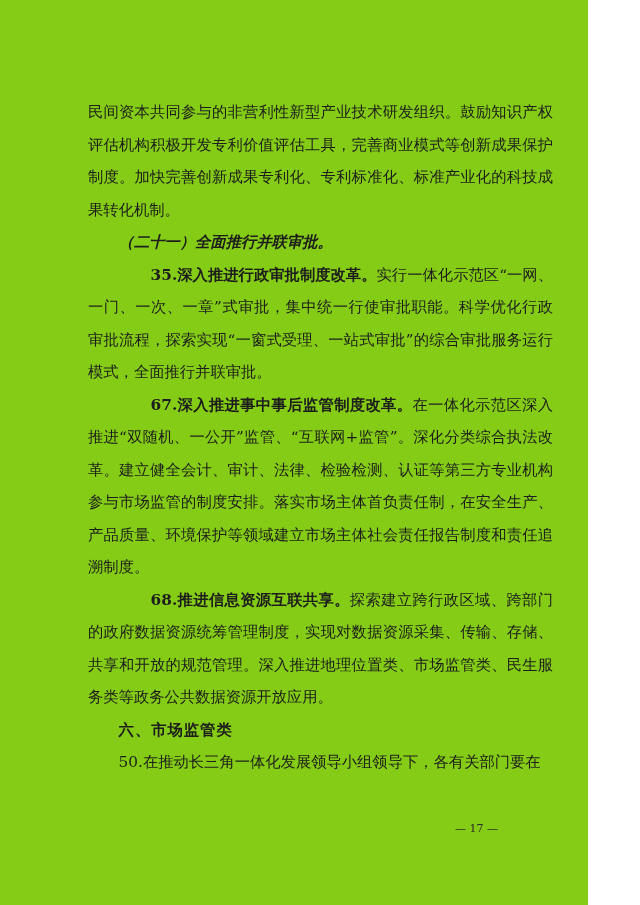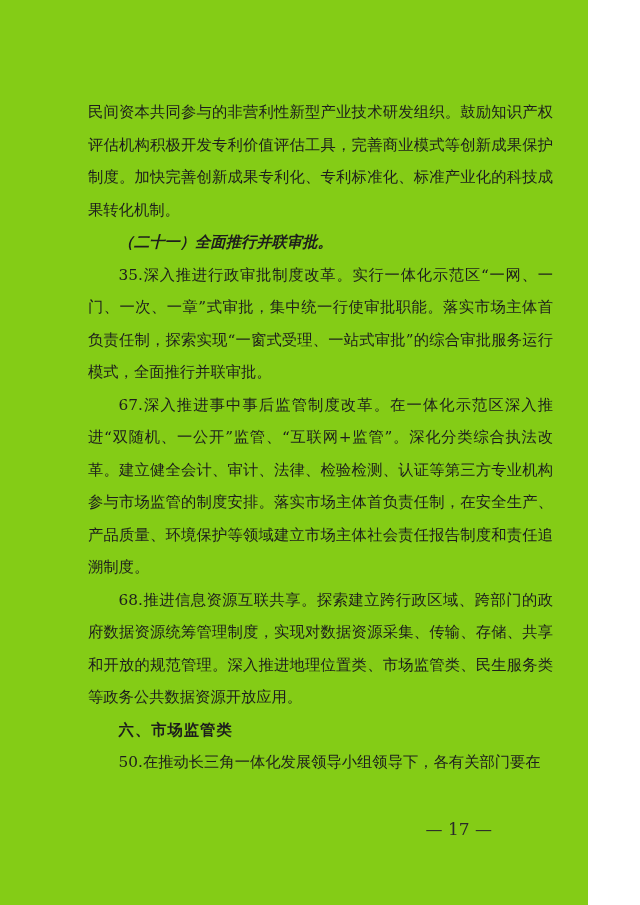--- a/index.html
+++ b/index.html
@@ -32,53 +32,54 @@
   }
   .content p {
     margin: 0;
     padding: 0;
     text-indent: 2em;
   }
   .content p.no-indent {
     text-indent: 0;
   }
   .lead {
-    font-weight: normal;
+    font-weight: bold;
+    margin-left: 32px;
   }
   .kai-heading {
     font-weight: bold;
     font-style: italic;
   }
   .hei-heading {
     font-weight: bold;
     font-style: normal;
     font-family: "DejaVu Sans", "Liberation Sans", sans-serif;
     letter-spacing: 1px;
   }
   .page-number {
     position: absolute;
     top: 819px;
-    right: 96px;
-    font-size: 17px;
+    right: 90px;
+    font-size: 11px;
     line-height: 20px;
     color: #2a2a2a;
     font-family: "DejaVu Serif", "Liberation Serif", serif;
   }
 </style>
 </head>
 <body>
 
 <div class="page">
   <div class="content">
 
     <p class="no-indent">民间资本共同参与的非营利性新型产业技术研发组织。鼓励知识产权评估机构积极开发专利价值评估工具，完善商业模式等创新成果保护制度。加快完善创新成果专利化、专利标准化、标准产业化的科技成果转化机制。</p>
 
     <p class="kai-heading">（二十一）全面推行并联审批。</p>
 
-    <p><span class="lead">35.深入推进行政审批制度改革。</span><span>实行一体化示范区“一网、一门、一次、一章”式审批，集中统一行使审批职能。落实市场主体首负责任制，探索实现“一窗式受理、一站式审批”的综合审批服务运行模式，全面推行并联审批。</span></p>
+    <p><span class="lead">35.深入推进行政审批制度改革。</span><span>实行一体化示范区“一网、一门、一次、一章”式审批，集中统一行使审批职能。科学优化行政审批流程，探索实现“一窗式受理、一站式审批”的综合审批服务运行模式，全面推行并联审批。</span></p>
 
     <p><span class="lead">67.深入推进事中事后监管制度改革。</span><span>在一体化示范区深入推进“双随机、一公开”监管、“互联网+监管”。深化分类综合执法改革。建立健全会计、审计、法律、检验检测、认证等第三方专业机构参与市场监管的制度安排。落实市场主体首负责任制，在安全生产、产品质量、环境保护等领域建立市场主体社会责任报告制度和责任追溯制度。</span></p>
 
     <p><span class="lead">68.推进信息资源互联共享。</span><span>探索建立跨行政区域、跨部门的政府数据资源统筹管理制度，实现对数据资源采集、传输、存储、共享和开放的规范管理。深入推进地理位置类、市场监管类、民生服务类等政务公共数据资源开放应用。</span></p>
 
     <p class="hei-heading">六、市场监管类</p>
 
 
     <p>50.在推动长三角一体化发展领导小组领导下，各有关部门要在</p>
 

